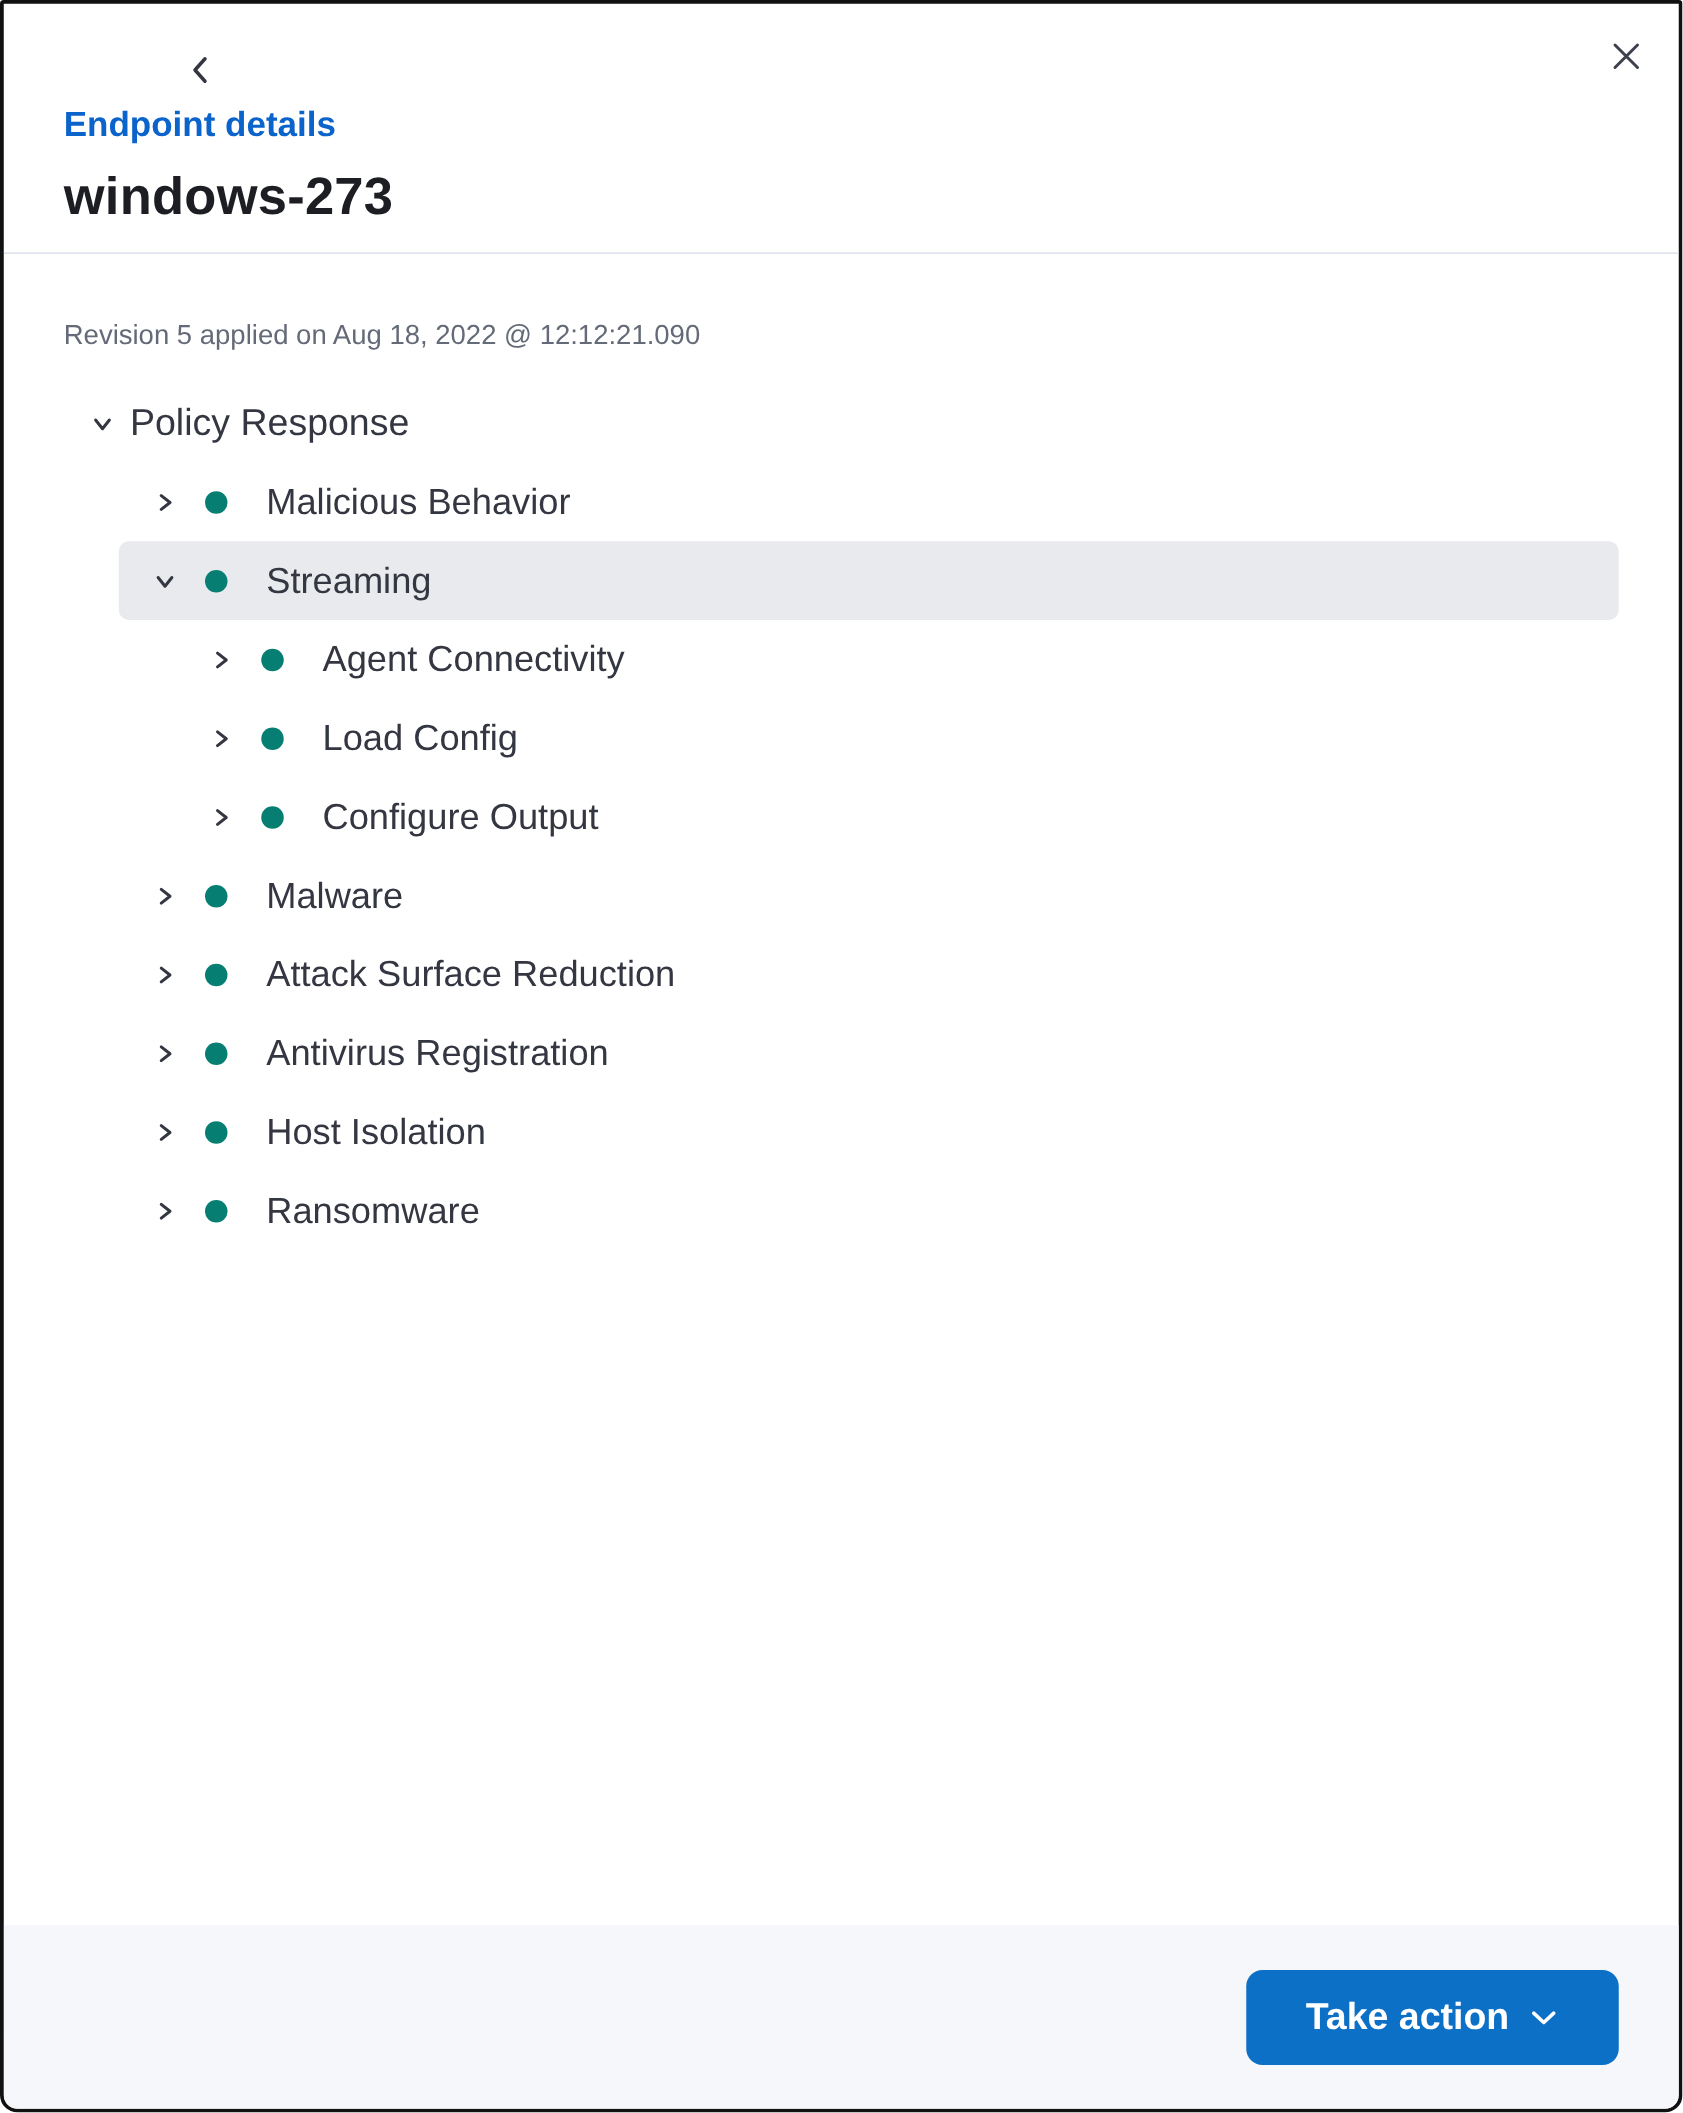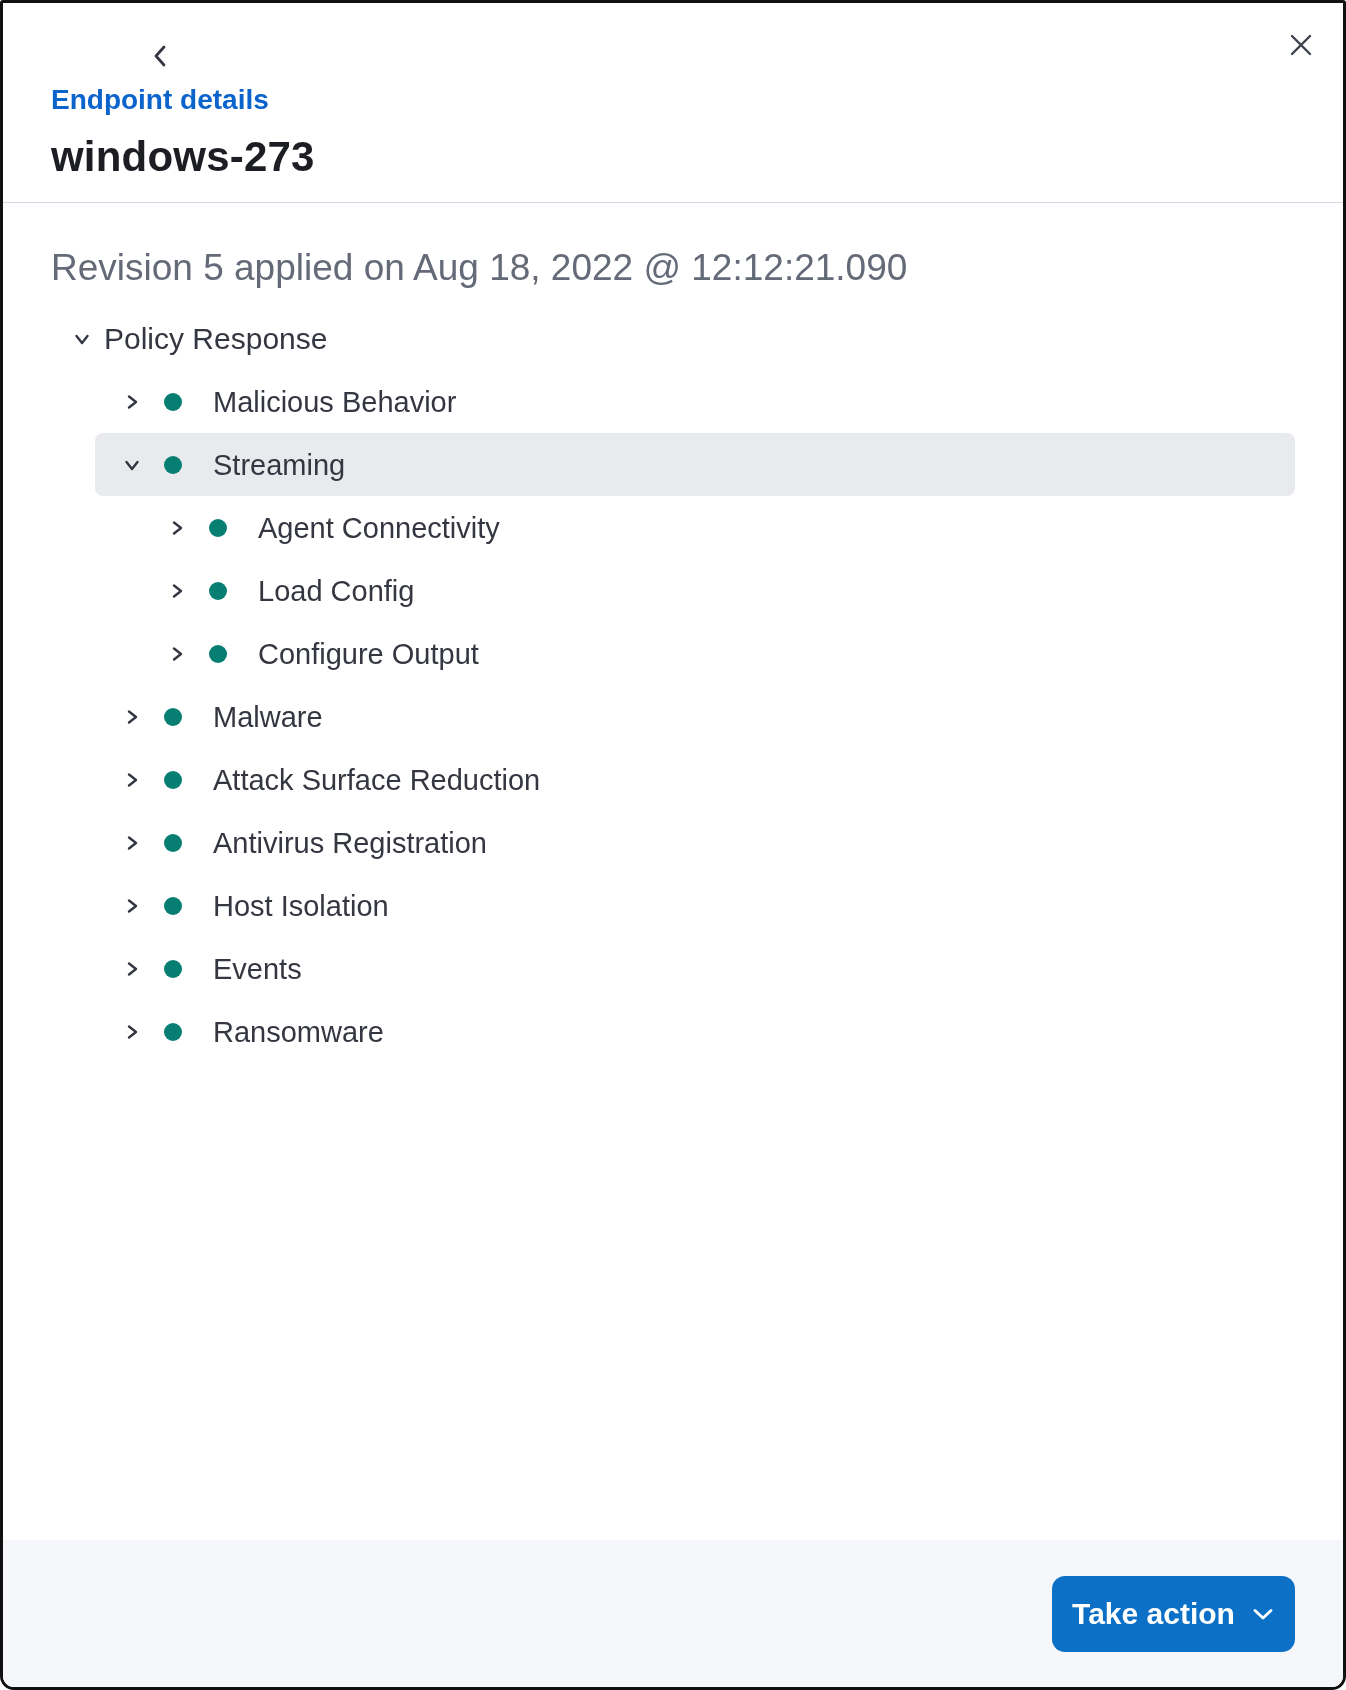--- a/index.html
+++ b/index.html
@@ -56,21 +56,21 @@
     letter-spacing:0.2px;
   }
   
   .flyout-body{
     flex:1 1 auto;
     padding:0 48px;
     overflow:hidden;
   }
   .revision-text{
     margin-top:50px;
-    font-size:37px;line-height:30px;
+    font-size:22px;line-height:30px;
     color:var(--text-subdued);
   }
   .tree{margin-top:24px;}
   .row{
     height:63px;
     display:flex;align-items:center;
     border-radius:8px;
     cursor:pointer;
   }
   .row.root{padding-left:22px;}
@@ -99,21 +99,21 @@
   }
   .row.root .label{font-size:30px;}
   
   .flyout-footer{
     flex:0 0 147px;
     background:var(--footer-bg);
     display:flex;align-items:center;justify-content:flex-end;
     padding-right:48px;
   }
   .take-action-btn{
-    width:243px;height:76px;
+    width:298px;height:76px;
     background:var(--button-blue);
     color:#fff;border:none;border-radius:13px;
     display:flex;align-items:center;justify-content:center;gap:16px;
     font-family:inherit;
     font-size:30px;font-weight:700;
     cursor:pointer;
   }
 </style>
 </head>
 <body>
@@ -231,29 +231,20 @@
     <span class="dot"></span>
     <span class="label">Host Isolation</span>
   </div>
           <div class="row l1">
     <span class="chev">
       <svg width="18" height="18" viewBox="0 0 18 18">
                 <polyline points="6,3.5 13,9 6,14.5" fill="none" stroke="currentColor" stroke-width="2.4" stroke-linecap="round" stroke-linejoin="round"></polyline>
               </svg>
     </span>
     <span class="dot"></span>
-    <span class="label">Events</span>
-  </div>
-          <div class="row l1">
-    <span class="chev">
-      <svg width="18" height="18" viewBox="0 0 18 18">
-                <polyline points="6,3.5 13,9 6,14.5" fill="none" stroke="currentColor" stroke-width="2.4" stroke-linecap="round" stroke-linejoin="round"></polyline>
-              </svg>
-    </span>
-    <span class="dot"></span>
     <span class="label">Ransomware</span>
   </div>
         </div>
     </div>
   </div>
 
   <div class="flyout-footer">
     <button class="take-action-btn">
       <span>Take action</span>
       <span class="chev" style="width:24px;flex-basis:24px;color:#fff;">

